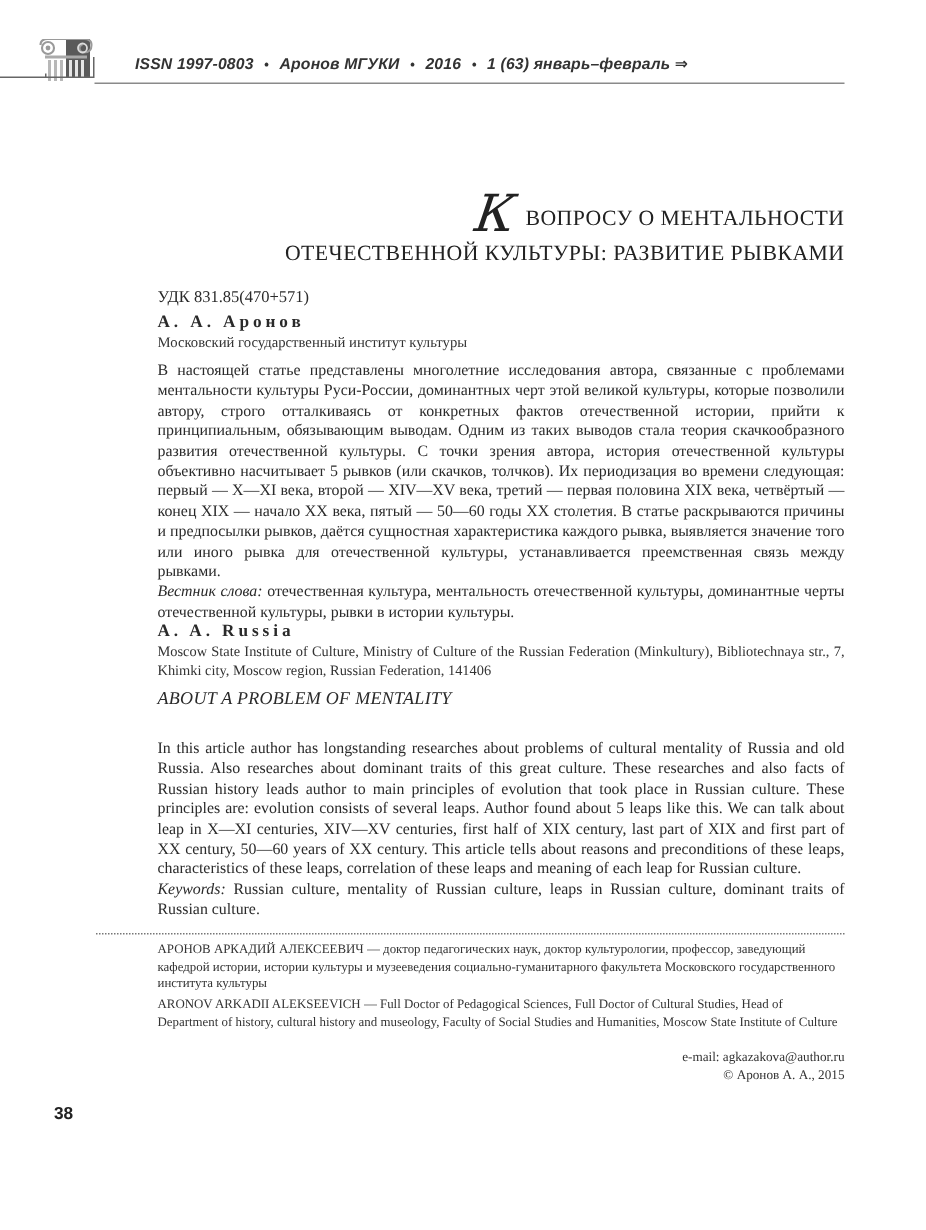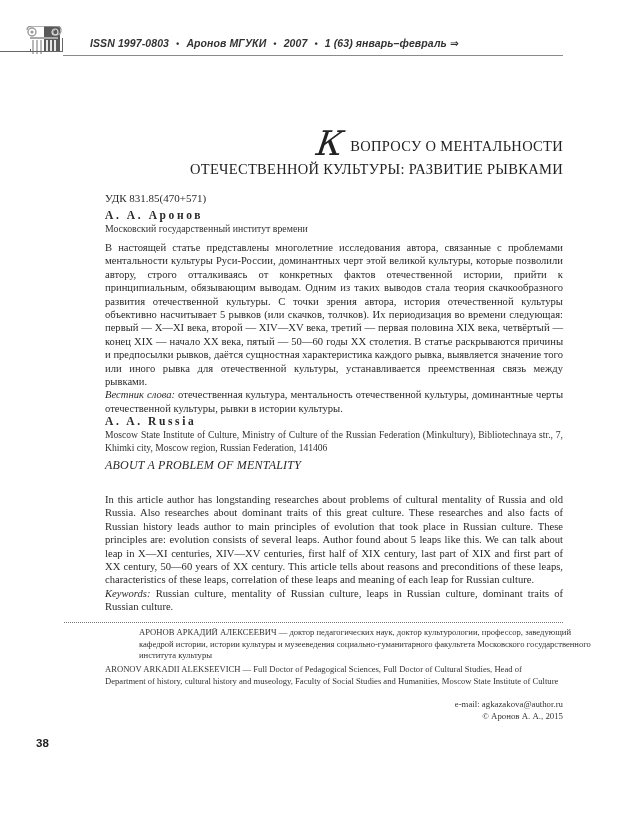--- a/index.html
+++ b/index.html
@@ -54,21 +54,21 @@
     .title-en { top: 458px; font-size: 12px; font-style: italic; line-height: 14px; letter-spacing: 0.2px; }
     .abstract-en {
       top: 493px; font-size: 10.6px; line-height: 13.4px; text-align: justify; color: #2a2a2a;
     }
 
     .dotted-rule {
       left: 64px; top: 622px; width: 499px; height: 0;
       border-top: 1px dotted #777;
     }
     .bio { left: 105px; width: 458px; font-size: 8.6px; line-height: 11.6px; color: #333; }
-    .bio-ru { top: 627px; margin-left: 34px; }
+    .bio-ru { top: 627px; }
     .bio-en { top: 664px; }
     .contact { right: 54px; top: 699px; text-align: right; font-size: 8.8px; line-height: 11.5px; color: #333; }
 
     .page-num {
       left: 36px; top: 737px;
       font-family: "Liberation Sans", "DejaVu Sans", sans-serif;
       font-weight: bold; font-size: 11.5px; color: #222;
     }
   </style>
 </head>
@@ -97,38 +97,38 @@
 </div>
 <div class="abs logo-frame-h"></div>
 <div class="abs logo-frame-v"></div>
 <div class="abs logo-frame-v2"></div>
 
 <div class="abs running-head">
   <span>ISSN 1997-0803</span>
   <span class="sep">•</span>
   <span>Аронов МГУКИ</span>
   <span class="sep">•</span>
-  <span>2007</span>
+  <span>2016</span>
   <span class="sep">•</span>
   <span>1 (63) январь–февраль</span>
   <span>⇒</span>
 </div>
 <div class="abs head-rule"></div>
 
 <div class="abs title-line1">
   <span class="dropcap">К</span>
   <span style="text-transform: uppercase; font-size: 14.5px;">вопросу о ментальности</span>
 </div>
 <div class="abs title-line2">
   <span style="text-transform: uppercase; font-size: 14.5px;">отечественной культуры: развитие рывками</span>
 </div>
 
 <div class="abs col udk">УДК 831.85(470+571)</div>
 <div class="abs col author-ru">А. А. Аронов</div>
-<div class="abs col aff-ru">Московский государственный институт времени</div>
+<div class="abs col aff-ru">Московский государственный институт культуры</div>
 <div class="abs col abstract-ru">
   <span>В настоящей статье представлены многолетние исследования автора, связанные с проблемами ментальности культуры Руси-России, доминантных черт этой великой культуры, которые позволили автору, строго отталкиваясь от конкретных фактов отечественной истории, прийти к принципиальным, обязывающим выводам. Одним из таких выводов стала теория скачкообразного развития отечественной культуры. С точки зрения автора, история отечественной культуры объективно насчитывает 5 рывков (или скачков, толчков). Их периодизация во времени следующая: первый — X—XI века, второй — XIV—XV века, третий — первая половина XIX века, четвёртый — конец XIX — начало XX века, пятый — 50—60 годы XX столетия. В статье раскрываются причины и предпосылки рывков, даётся сущностная характеристика каждого рывка, выявляется значение того или иного рывка для отечественной культуры, устанавливается преемственная связь между рывками.</span><br>
   <span class="kw-label">Вестник слова:</span>
   <span>отечественная культура, ментальность отечественной культуры, доминантные черты отечественной культуры, рывки в истории культуры.</span>
 </div>
 
 <div class="abs col author-en">A. A. Russia</div>
 <div class="abs col aff-en">Moscow State Institute of Culture, Ministry of Culture of the Russian Federation (Minkultury), Bibliotechnaya str., 7, Khimki city, Moscow region, Russian Federation, 141406</div>
 <div class="abs col title-en">
   <div>ABOUT A PROBLEM OF MENTALITY</div>

